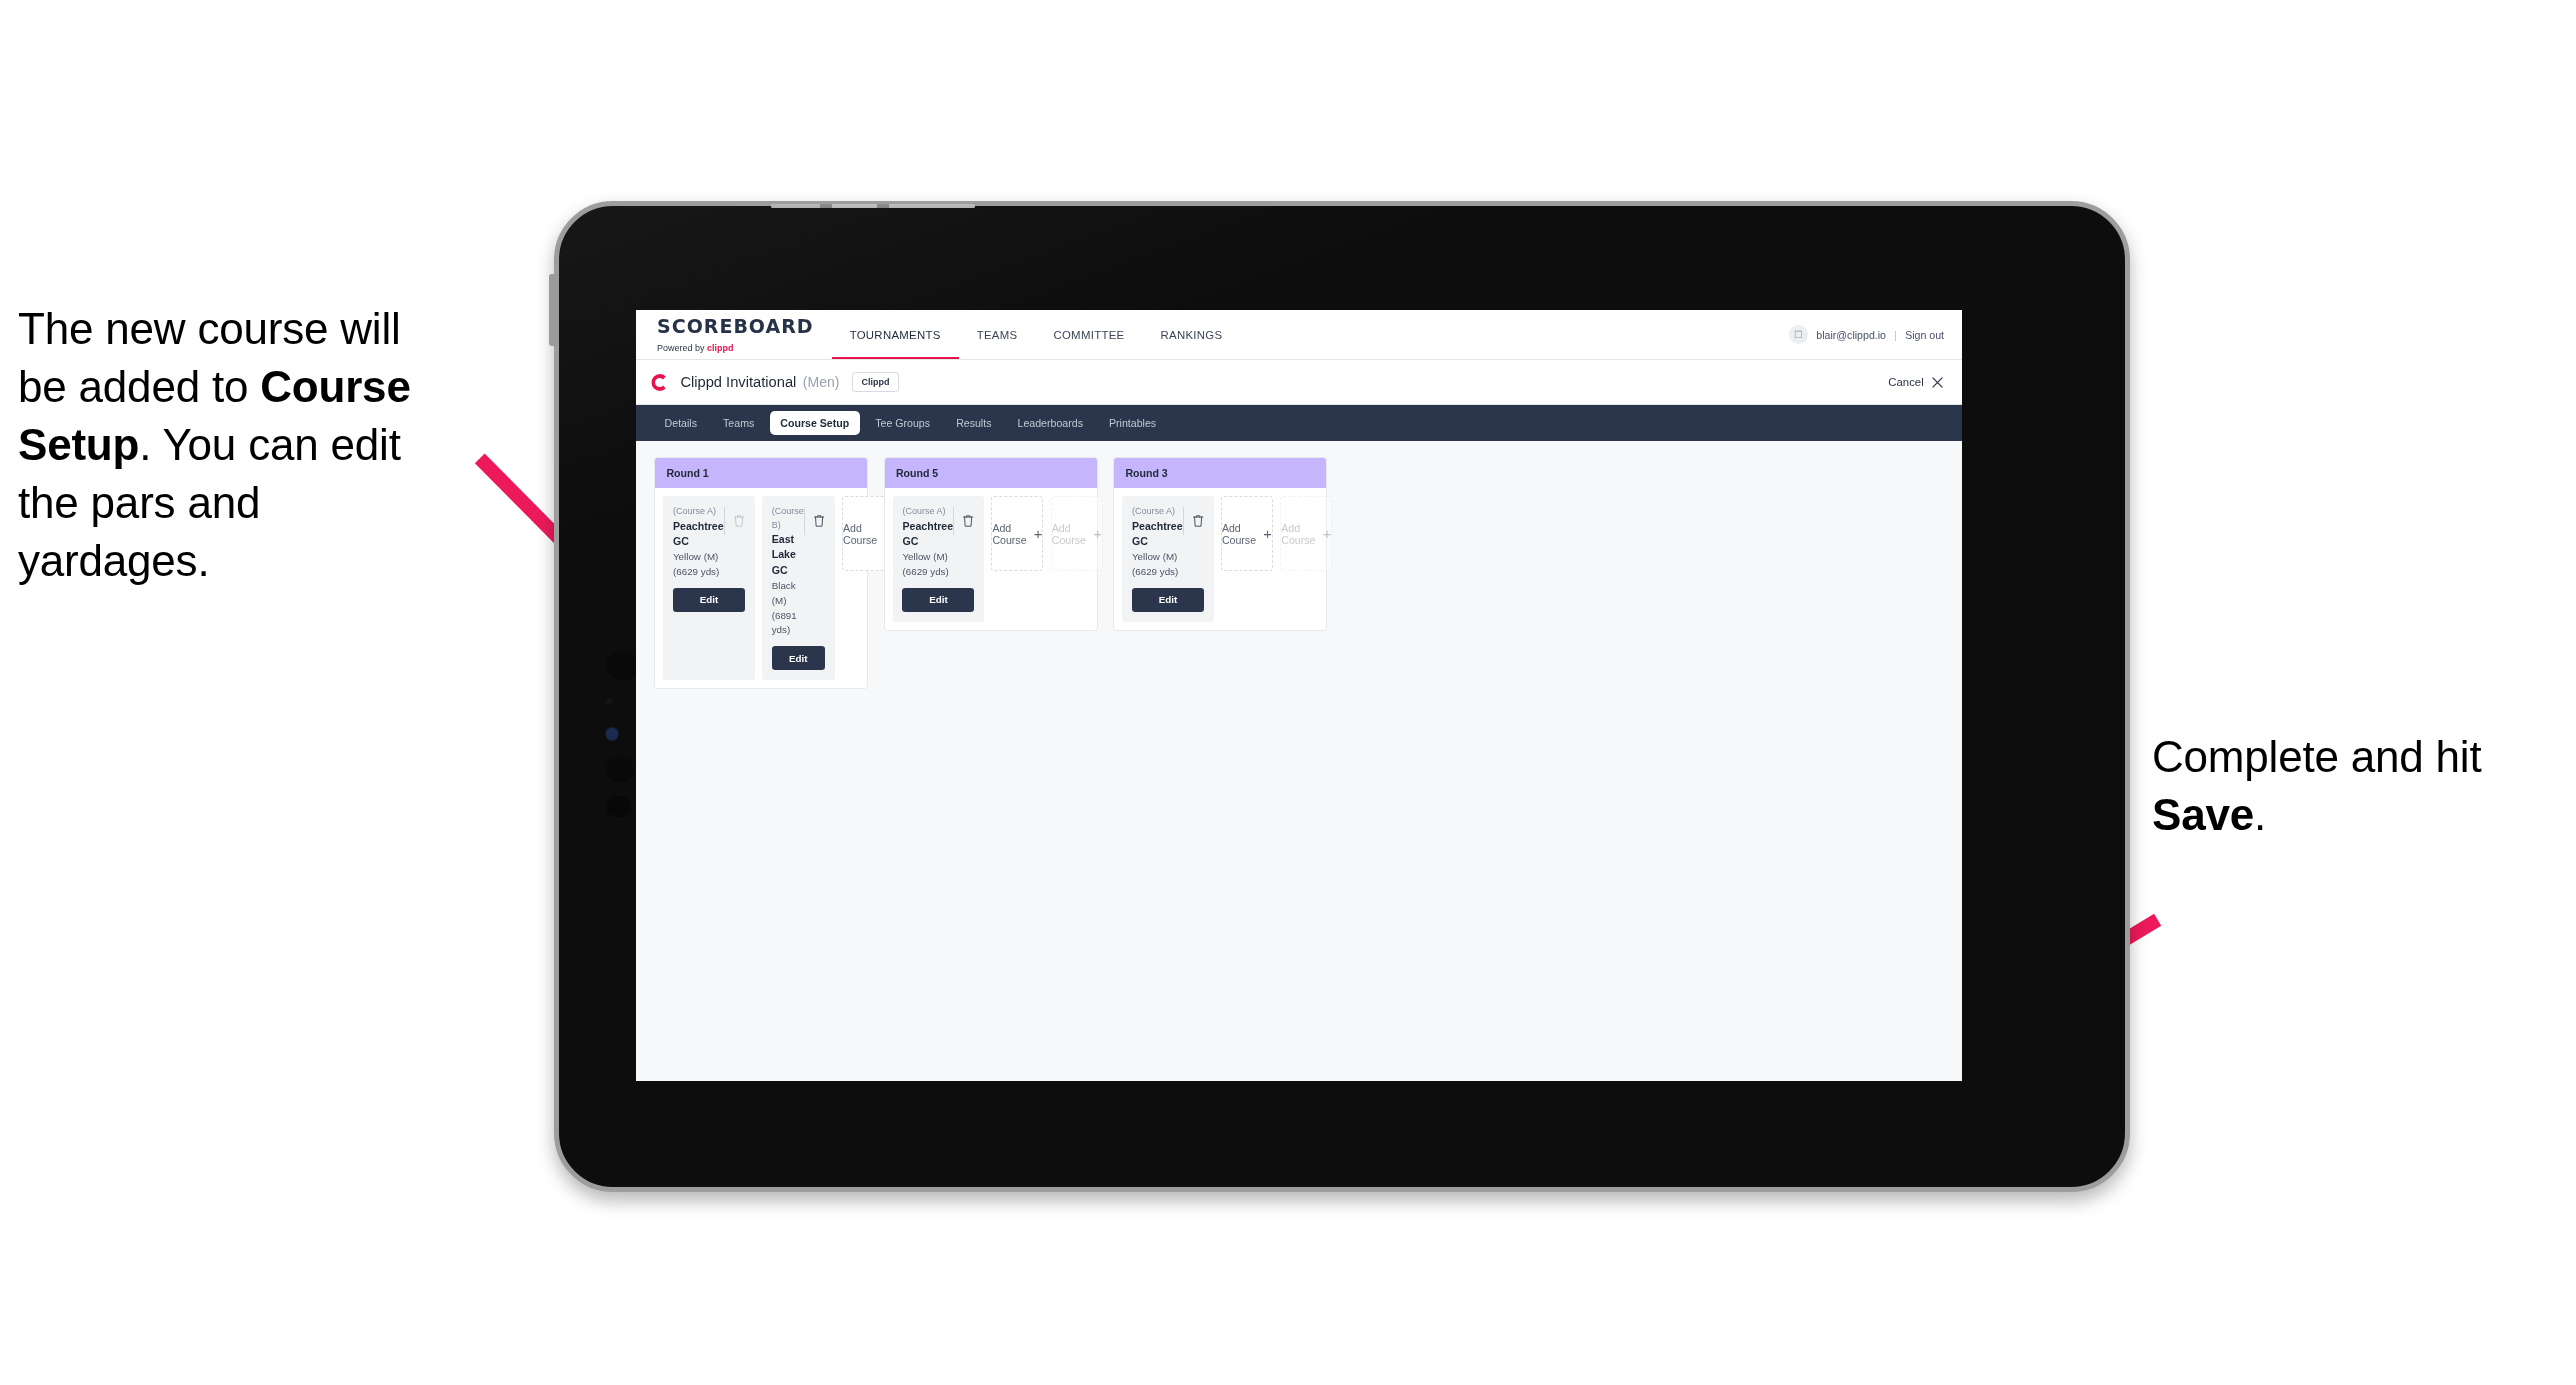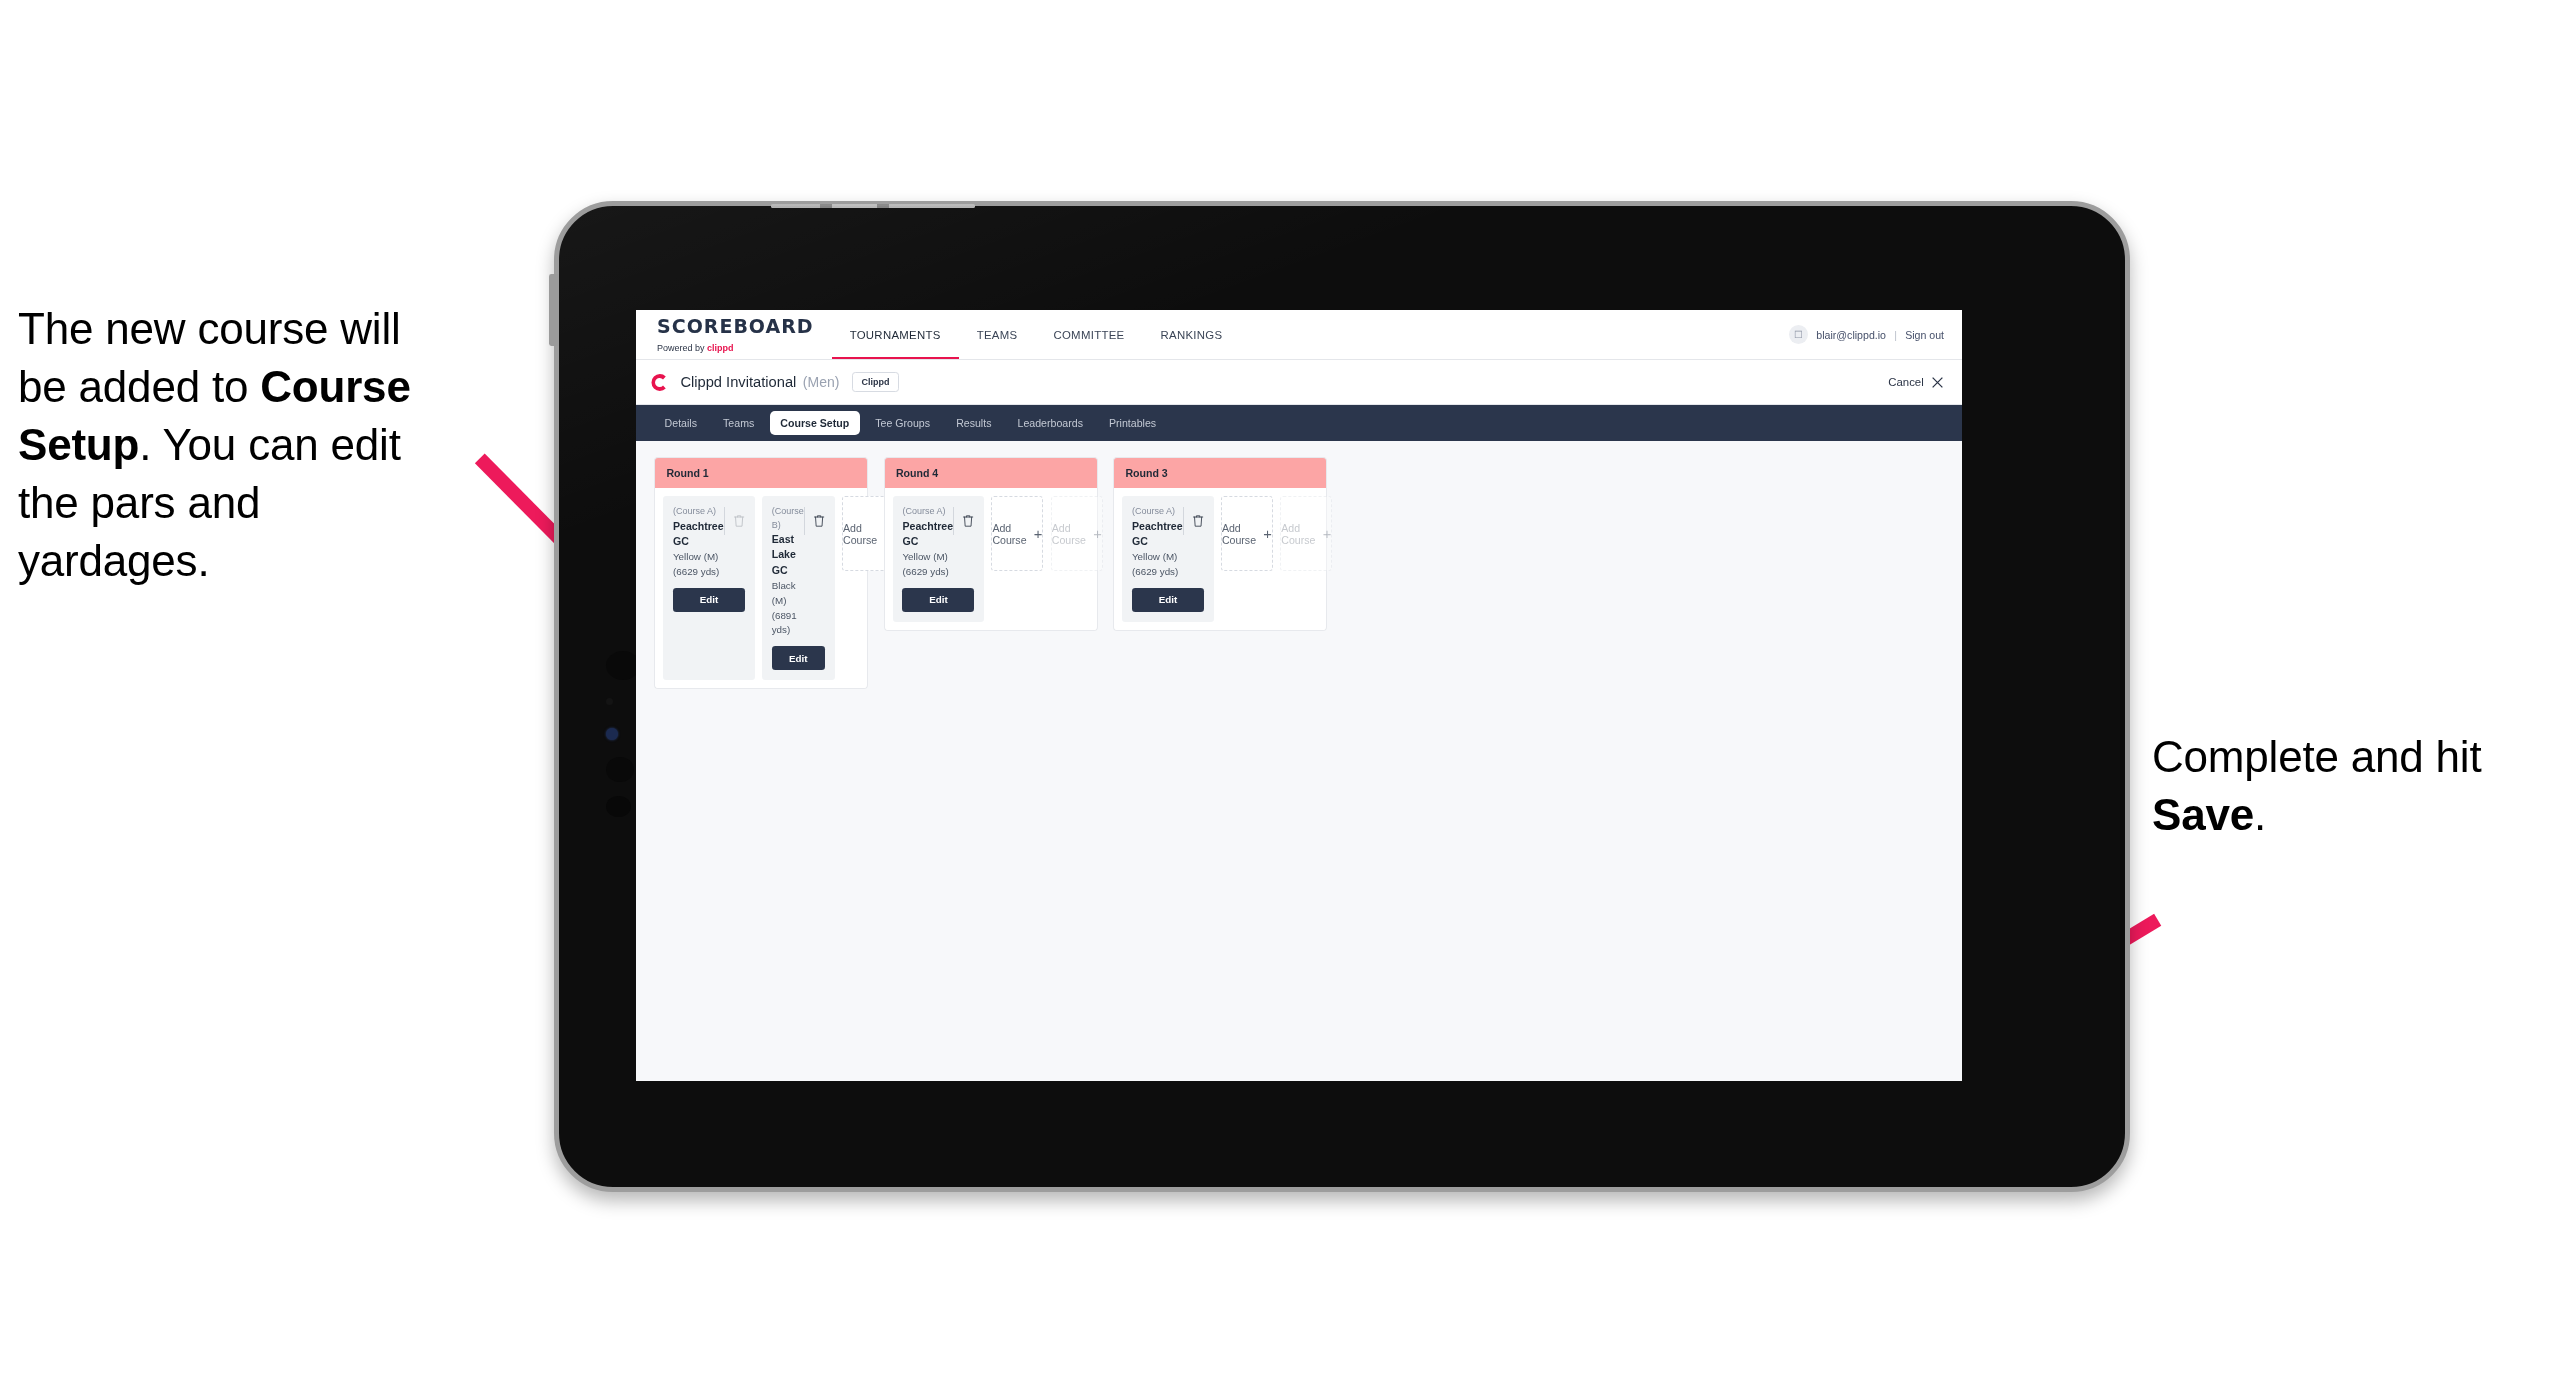--- a/index.html
+++ b/index.html
@@ -84,21 +84,21 @@
   .tbar-right{margin-left:auto;display:flex;align-items:center;gap:7.3px;font-size:11.4px;color:#2b3446;cursor:pointer;}
 
   
   .subtabs{height:36px;background:#2b364c;display:flex;align-items:center;padding-left:18px;gap:4.9px;}
   .subtab{font-size:10.6px;color:#c3c9d4;padding:5.7px 10.6px;border-radius:4.9px;cursor:pointer;white-space:nowrap;}
   .subtab.active{background:#fff;color:#1f2937;font-weight:700;}
 
   
   .content{padding:16.3px 18px;display:flex;gap:15.5px;align-items:flex-start;}
   .round-col{width:214px;flex:0 0 214px;}
-  .round-head{background:#fca5a5;border:0.8px solid #e7e9ed;border-bottom:none;border-radius:4.1px 4.1px 0 0;padding:9px 11.4px;font-size:10.6px;font-weight:700;color:#1f2937;}
+  .round-head{background:#c4b5fd;border:0.8px solid #e7e9ed;border-bottom:none;border-radius:4.1px 4.1px 0 0;padding:9px 11.4px;font-size:10.6px;font-weight:700;color:#1f2937;}
   .round-body{background:#fff;border:0.8px solid #e7e9ed;border-top:none;border-radius:0 0 4.1px 4.1px;padding:8.2px;display:flex;flex-direction:row;gap:7.3px;}
 
   .course-card{background:#f1f3f5;border-radius:3.3px;padding:9px 9.8px 9.8px;position:relative;}
   .cc-top{display:flex;align-items:flex-start;}
   .cc-text{flex:1;min-width:0;}
   .cc-label{font-size:9px;color:#848c9b;line-height:1.45;}
   .cc-name{font-size:10.6px;font-weight:700;color:#1f2937;line-height:1.5;}
   .cc-tee{font-size:9.8px;color:#4b5564;line-height:1.5;}
   .cc-actions{display:flex;align-items:center;gap:8.2px;padding-top:1.6px;}
   .vdiv{width:0.8px;height:28px;background:#d3d7dd;}
@@ -232,21 +232,21 @@
                 </div>
                 <div class="edit-btn">Edit</div>
               </div>
               <div class="add-card">
                 <span>Add Course</span>
                 <span class="plus">+</span>
               </div>
             </div>
           </div>
           <div class="round-col">
-            <div class="round-head">Round 4</div>
+            <div class="round-head">Round 5</div>
             <div class="round-body">
               <div class="course-card">
                 <div class="cc-top">
                   <div class="cc-text">
                     <div class="cc-label">(Course A)</div>
                     <div class="cc-name">Peachtree GC</div>
                     <div class="cc-tee">Yellow (M) (6629 yds)</div>
                   </div>
                   <div class="cc-actions">
                     <div class="vdiv"></div>

